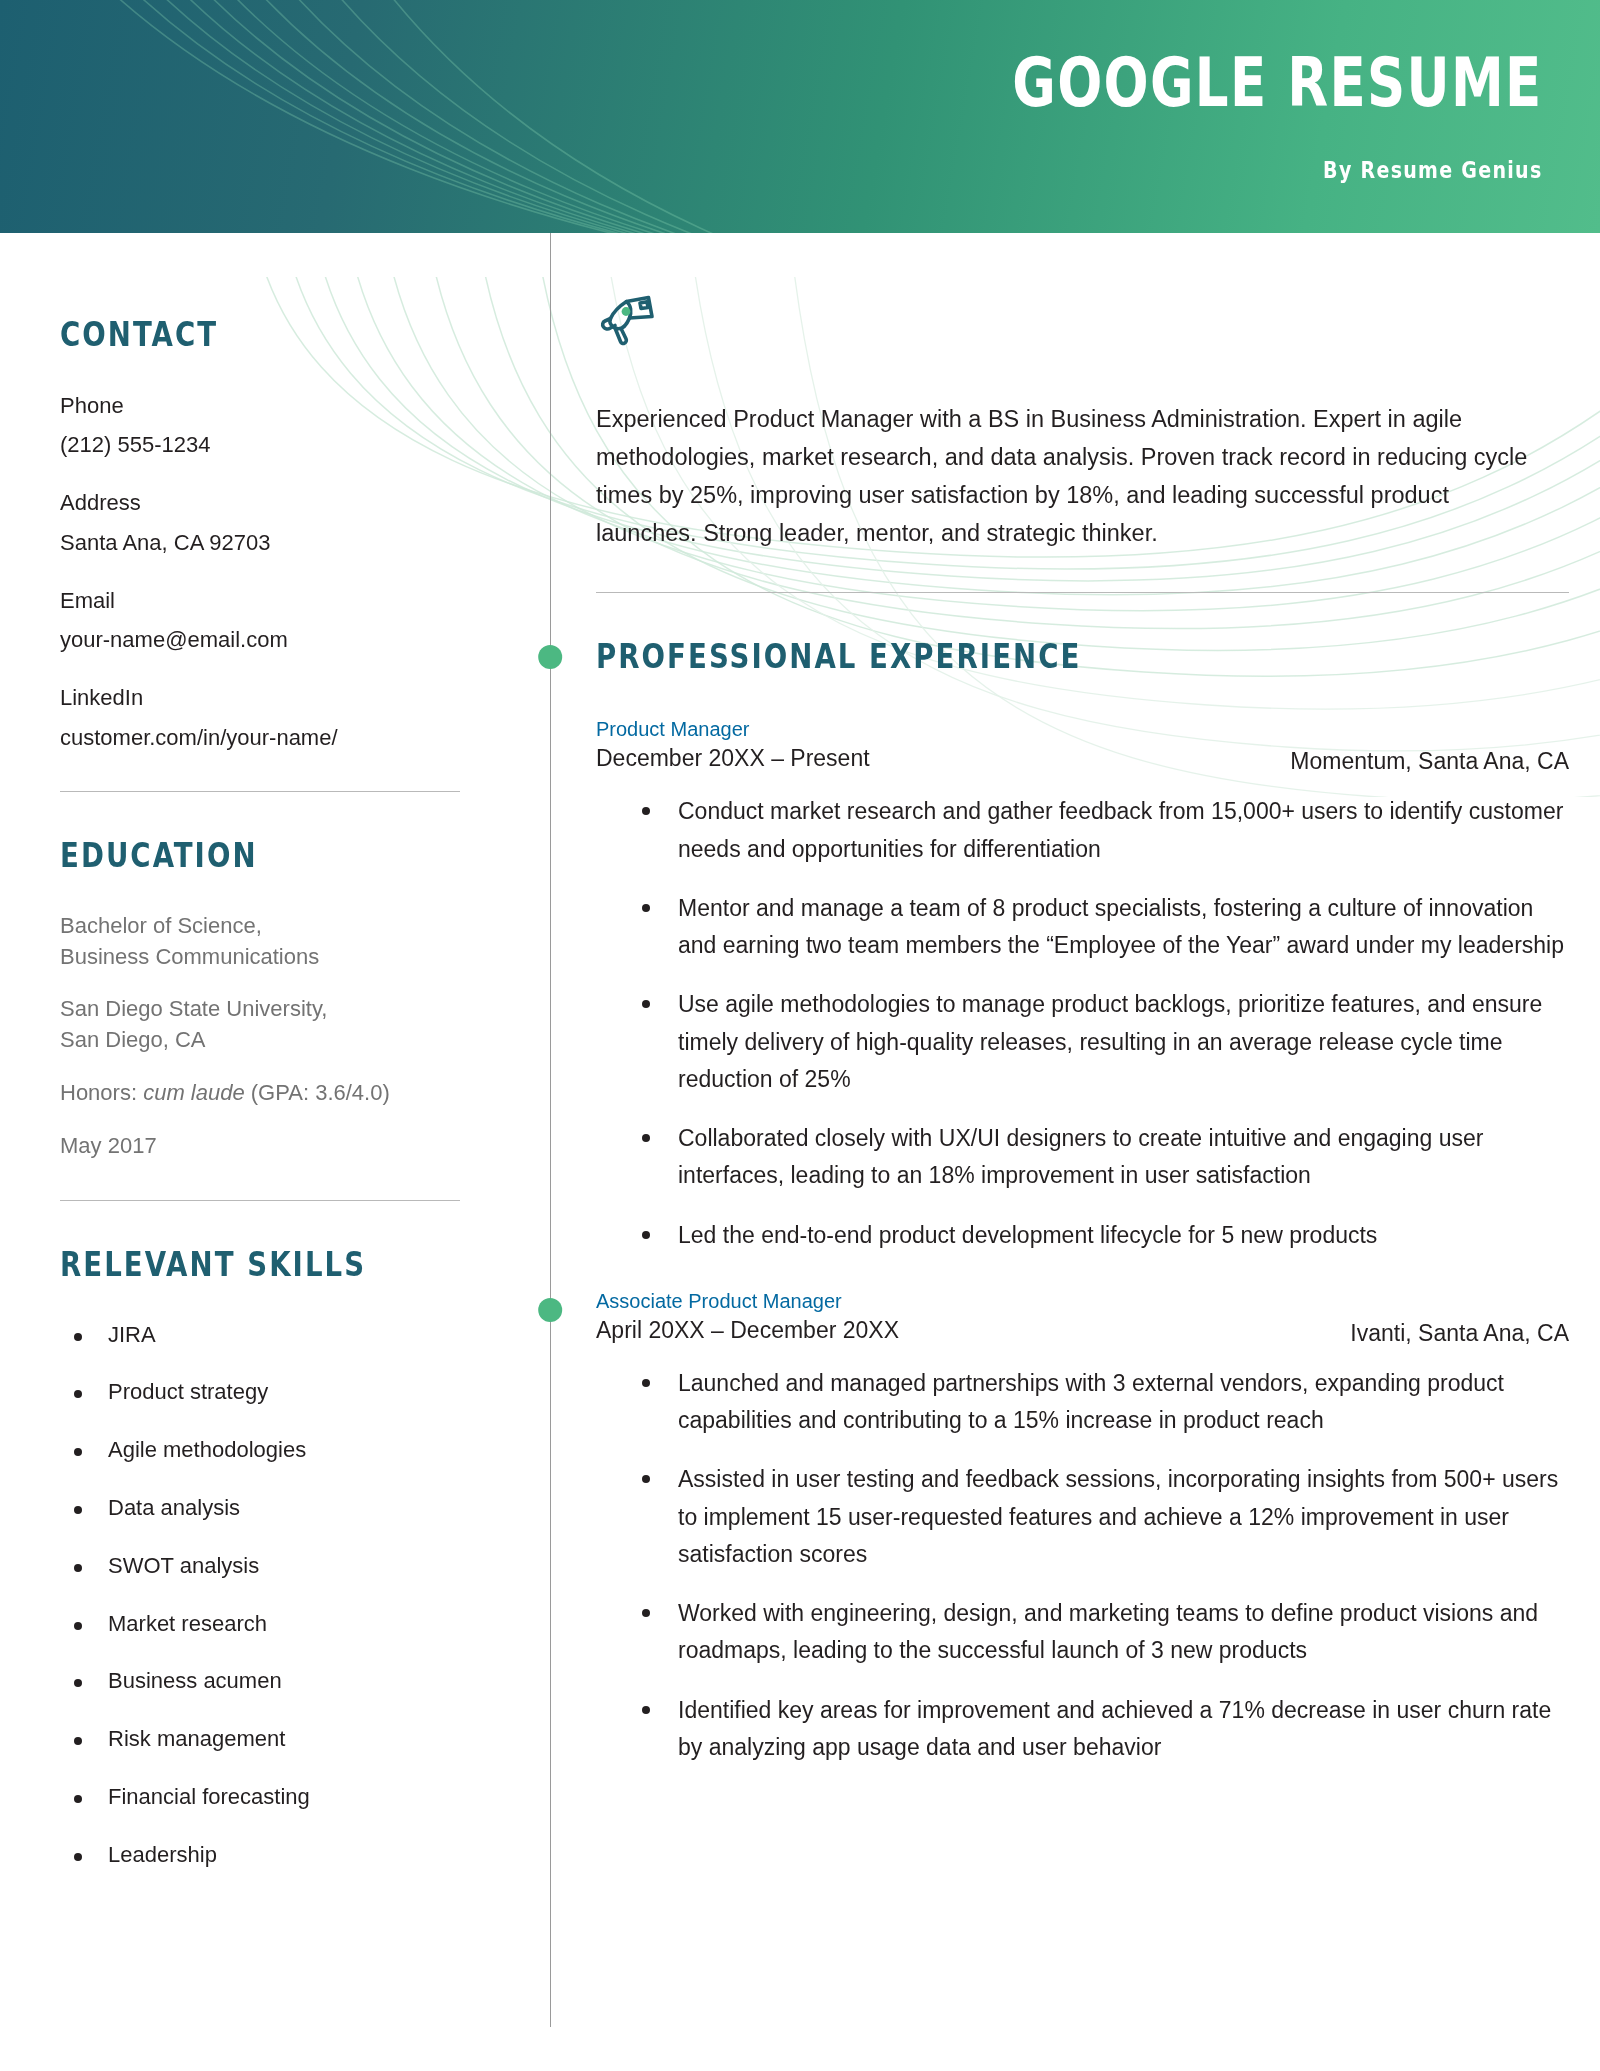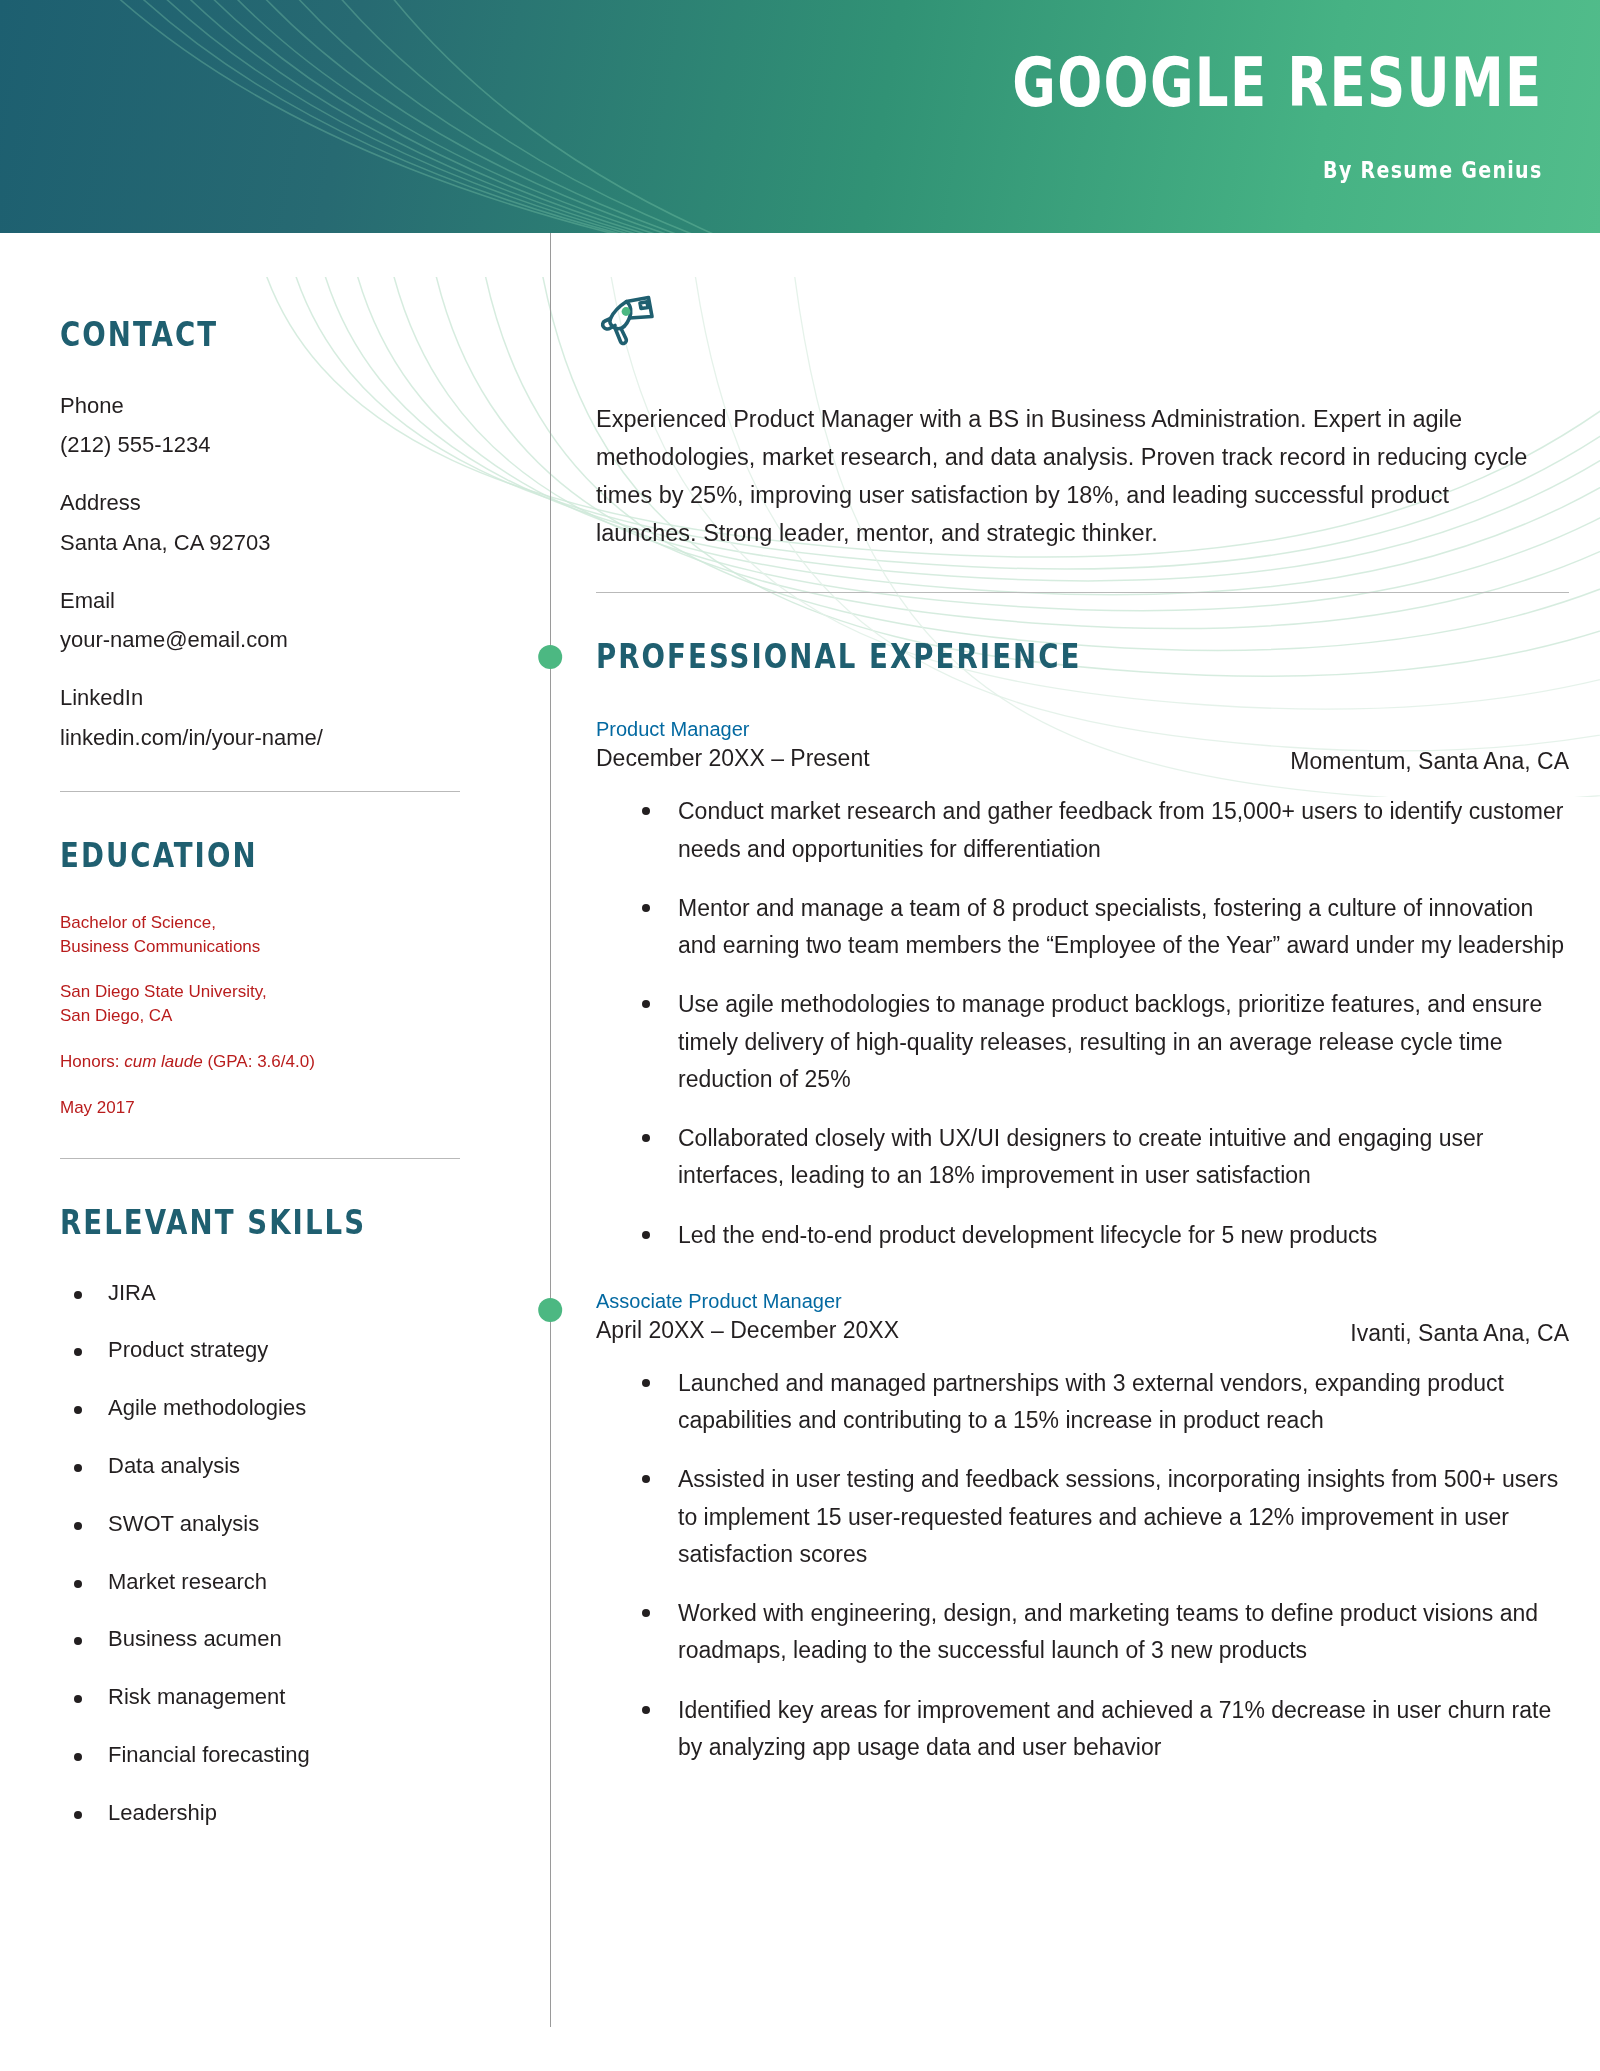--- a/index.html
+++ b/index.html
@@ -96,22 +96,22 @@
     color:#231f20;
     line-height:1.42;
     margin-top:8px;
   }
   .side-divider {
     height:1px;
     background:#b9b9b9;
     margin:38px 0 44px 0;
   }
   .edu-line {
-    font-size:17px;
-    color:#b91c1c;
+    font-size:22px;
+    color:#737373;
     line-height:1.4;
     margin-bottom:22px;
   }
   .edu-line em { font-style:italic; }
   ul.skills {
     list-style:none;
     margin-top:6px;
   }
   ul.skills li {
     position:relative;
@@ -280,21 +280,21 @@
     <div class="contact-block">
       <div class="contact-label">Address</div>
       <div class="contact-value">Santa Ana, CA 92703</div>
     </div>
     <div class="contact-block">
       <div class="contact-label">Email</div>
       <div class="contact-value">your-name@email.com</div>
     </div>
     <div class="contact-block">
       <div class="contact-label">LinkedIn</div>
-      <div class="contact-value">linkedin.com/in/your-name/</div>
+      <div class="contact-value">customer.com/in/your-name/</div>
     </div>
 
     <div class="side-divider"></div>
 
     <h2 class="side-heading">EDUCATION</h2>
 
     <div class="edu-line">
       <span>Bachelor of Science,</span><br>
       <span>Business Communications</span>
     </div>

